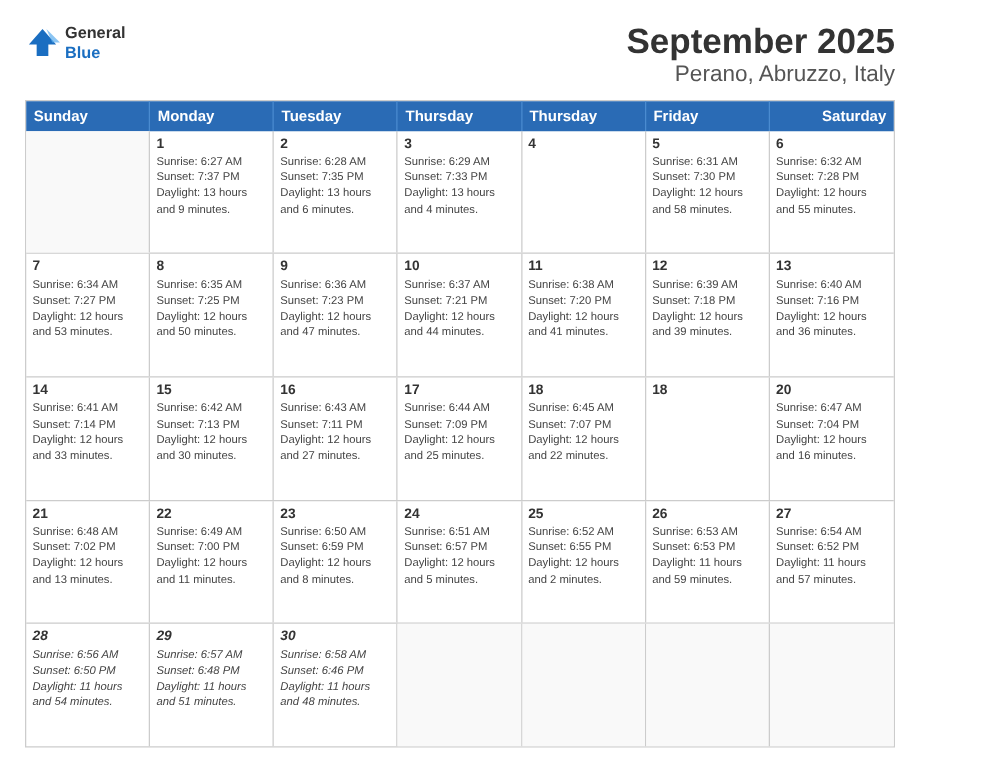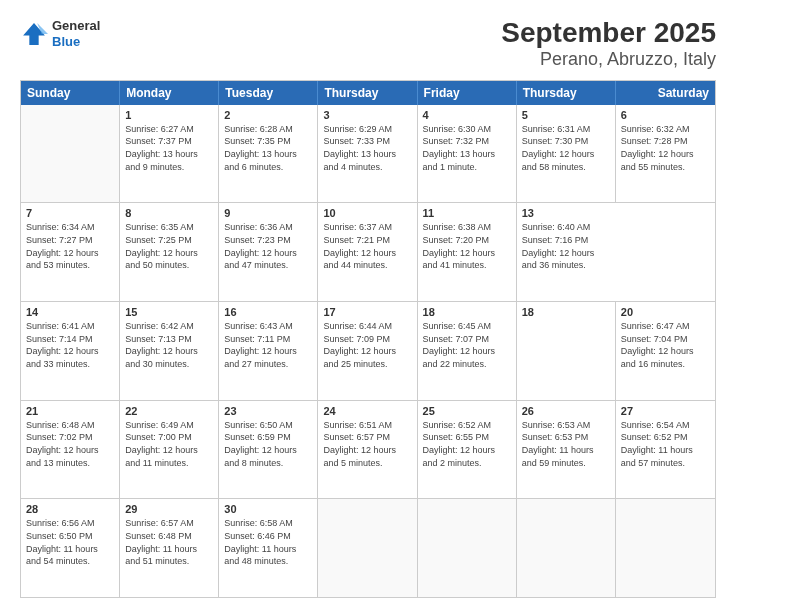--- a/index.html
+++ b/index.html
@@ -79,21 +79,21 @@
       flex: 1;
       display: flex;
       flex-direction: column;
     }
     .cal-week {
       display: grid;
       grid-template-columns: repeat(7, 1fr);
       flex: 1;
       border-bottom: 1px solid #ccc;
     }
-    .cal-week:last-child { border-bottom: none; }
+    .cal-week:last-child { border-bottom: none; font-style: italic; }
     .cal-cell {
       border-right: 1px solid #ccc;
       padding: 4px 5px;
       vertical-align: top;
       font-size: 9.5px;
       color: #333;
       min-height: 0;
     }
     .cal-cell:last-child { border-right: none; }
     .day-number {
@@ -131,42 +131,41 @@
       <h2>Perano, Abruzzo, Italy</h2>
     </div>
   </div>
 
   <div class="calendar">
     <div class="cal-header-row">
     <div class="cal-header-cell">Sunday</div>
         <div class="cal-header-cell">Monday</div>
         <div class="cal-header-cell">Tuesday</div>
         <div class="cal-header-cell">Thursday</div>
+        <div class="cal-header-cell">Thursday</div>
         <div class="cal-header-cell">Friday</div>
-        <div class="cal-header-cell">Thursday</div>
         <div class="cal-header-cell">Saturday</div>
       </div>
     <div class="cal-body">
     <div class="cal-week">
           <div class="cal-cell empty-cell"></div>
           <div class="cal-cell">
             <div class="day-number">1</div>
             <div class="day-info">Sunrise: 6:27 AM<br>Sunset: 7:37 PM<br>Daylight: 13 hours and 9 minutes.</div>
           </div>
           <div class="cal-cell">
             <div class="day-number">2</div>
             <div class="day-info">Sunrise: 6:28 AM<br>Sunset: 7:35 PM<br>Daylight: 13 hours and 6 minutes.</div>
           </div>
           <div class="cal-cell">
             <div class="day-number">3</div>
             <div class="day-info">Sunrise: 6:29 AM<br>Sunset: 7:33 PM<br>Daylight: 13 hours and 4 minutes.</div>
           </div>
           <div class="cal-cell">
             <div class="day-number">4</div>
-            <div class="day-info">Sunrise: 6:30 AM<br>Sunset: 7:32 PM<br>Daylight: 13 hours and 1 minute.</div>
           </div>
           <div class="cal-cell">
             <div class="day-number">5</div>
             <div class="day-info">Sunrise: 6:31 AM<br>Sunset: 7:30 PM<br>Daylight: 12 hours and 58 minutes.</div>
           </div>
           <div class="cal-cell">
             <div class="day-number">6</div>
             <div class="day-info">Sunrise: 6:32 AM<br>Sunset: 7:28 PM<br>Daylight: 12 hours and 55 minutes.</div>
           </div>
         </div>
@@ -183,20 +182,24 @@
             <div class="day-number">9</div>
             <div class="day-info">Sunrise: 6:36 AM<br>Sunset: 7:23 PM<br>Daylight: 12 hours and 47 minutes.</div>
           </div>
           <div class="cal-cell">
             <div class="day-number">10</div>
             <div class="day-info">Sunrise: 6:37 AM<br>Sunset: 7:21 PM<br>Daylight: 12 hours and 44 minutes.</div>
           </div>
           <div class="cal-cell">
             <div class="day-number">11</div>
             <div class="day-info">Sunrise: 6:38 AM<br>Sunset: 7:20 PM<br>Daylight: 12 hours and 41 minutes.</div>
+          </div>
+          <div class="cal-cell">
+            <div class="day-number">12</div>
+            <div class="day-info">Sunrise: 6:39 AM<br>Sunset: 7:18 PM<br>Daylight: 12 hours and 39 minutes.</div>
           </div>
           <div class="cal-cell">
             <div class="day-number">13</div>
             <div class="day-info">Sunrise: 6:40 AM<br>Sunset: 7:16 PM<br>Daylight: 12 hours and 36 minutes.</div>
           </div>
         </div>
         <div class="cal-week">
           <div class="cal-cell">
             <div class="day-number">14</div>
             <div class="day-info">Sunrise: 6:41 AM<br>Sunset: 7:14 PM<br>Daylight: 12 hours and 33 minutes.</div>

